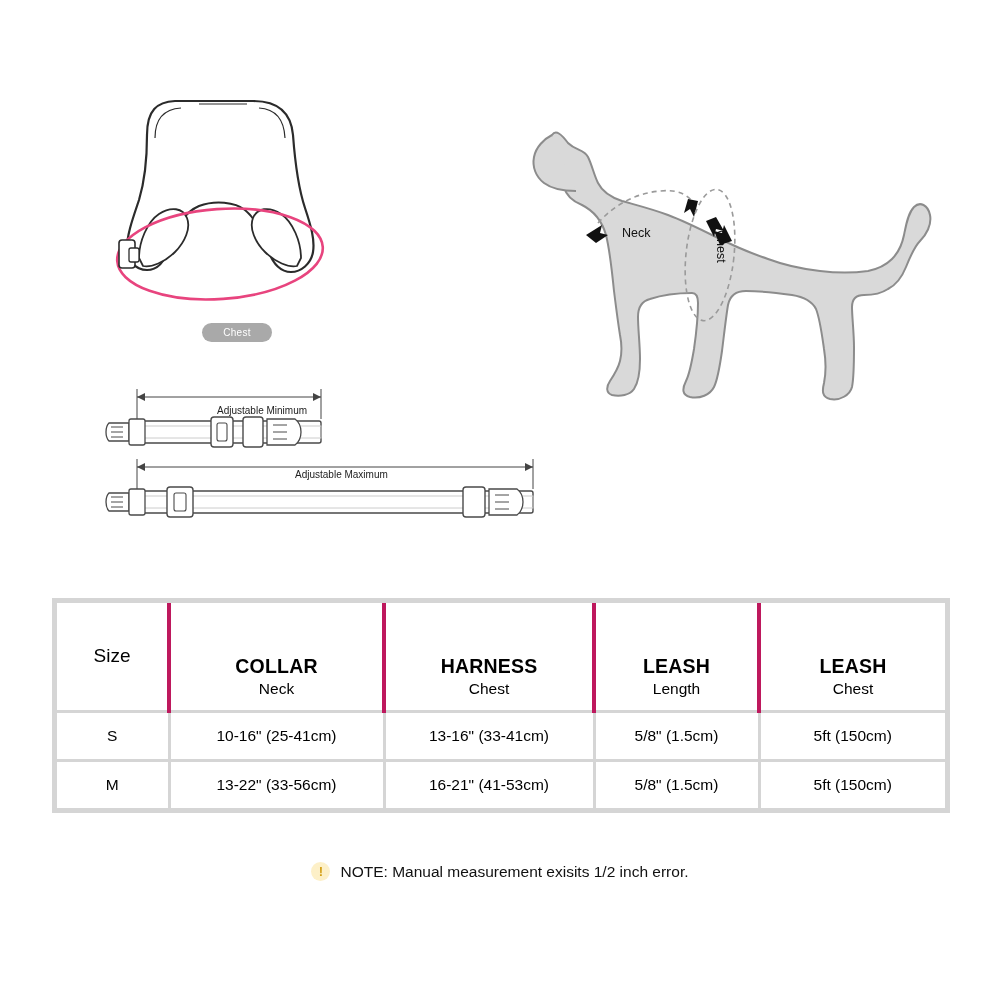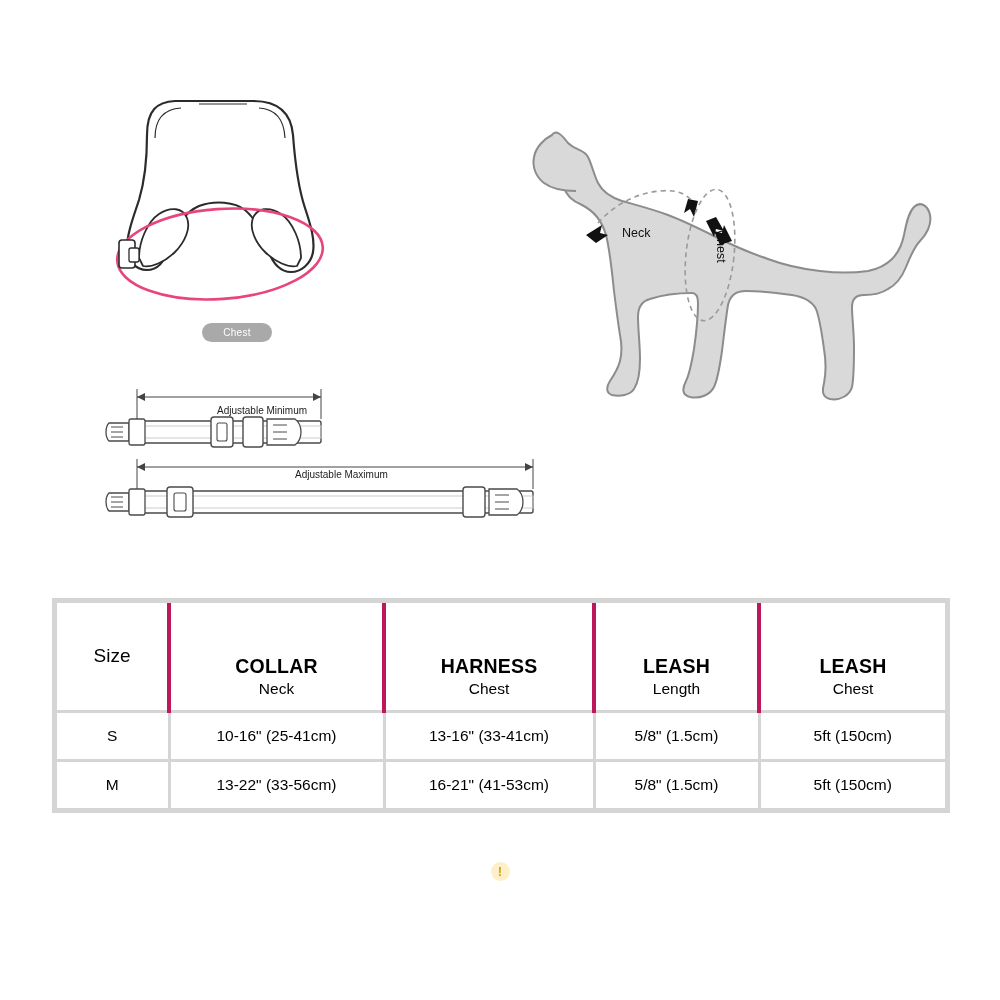--- a/index.html
+++ b/index.html
@@ -349,15 +349,16 @@
           <td>16-21" (41-53cm)</td>
           <td>5/8" (1.5cm)</td>
           <td>5ft (150cm)</td>
         </tr>
       </tbody>
     </table>
   </div>
 
   <div class="note">
     <span class="note-icon">!</span>
+    <span class="note-text">NOTE: Manual measurement exisits 1/2 inch error.</span>
   </div>
 
 </div>
 
 </body></html>

